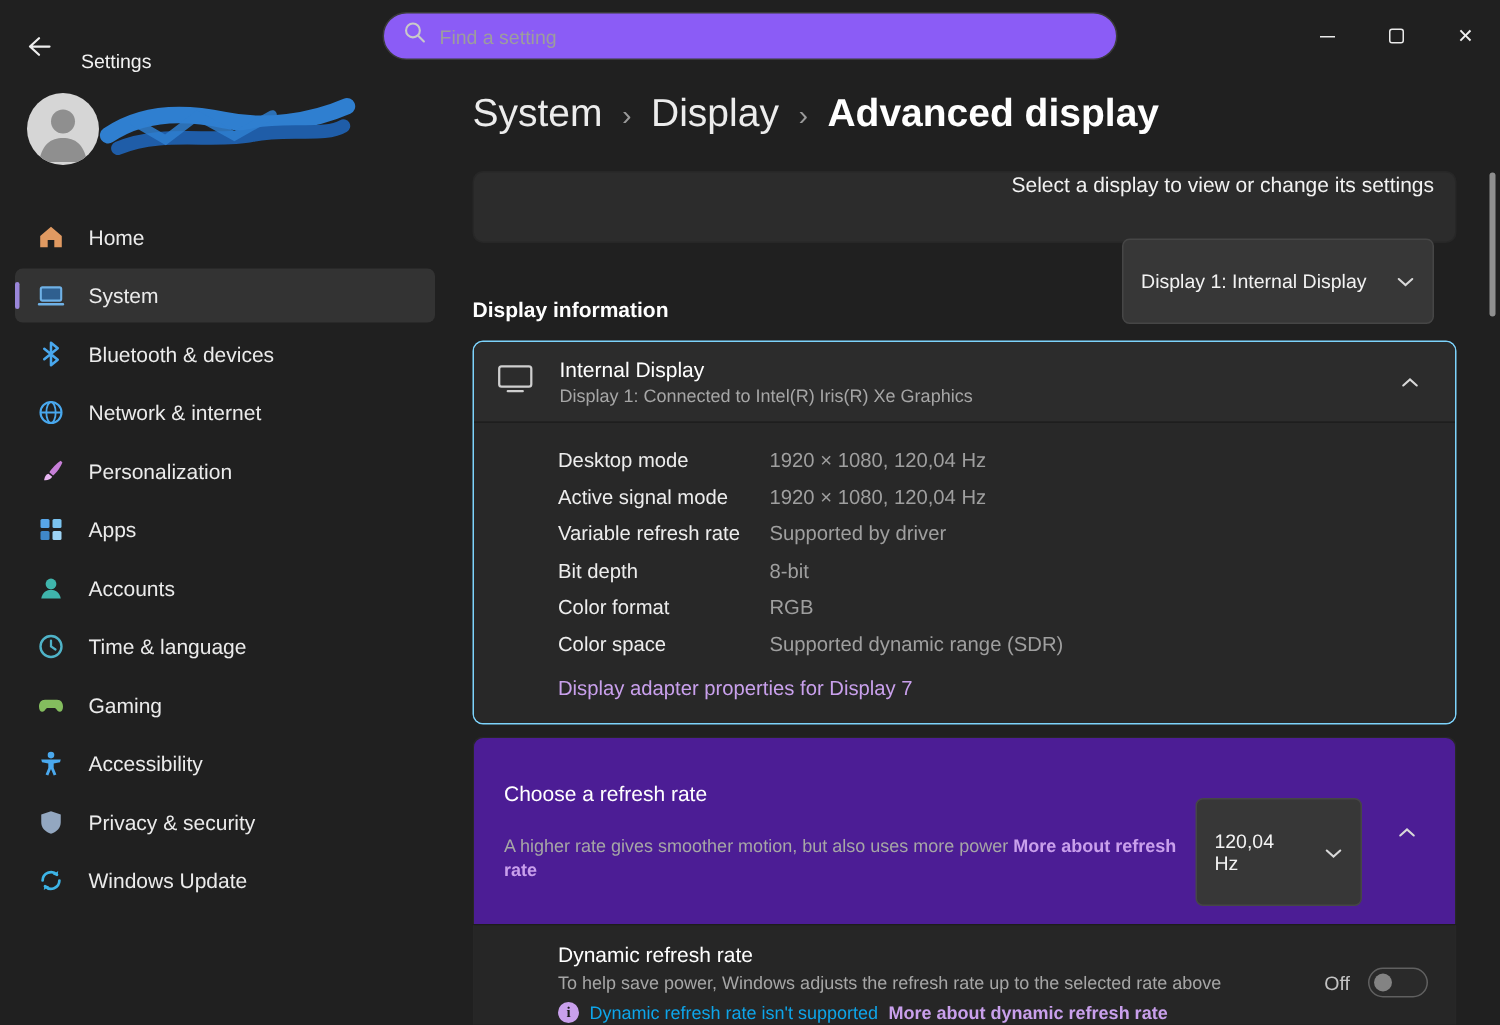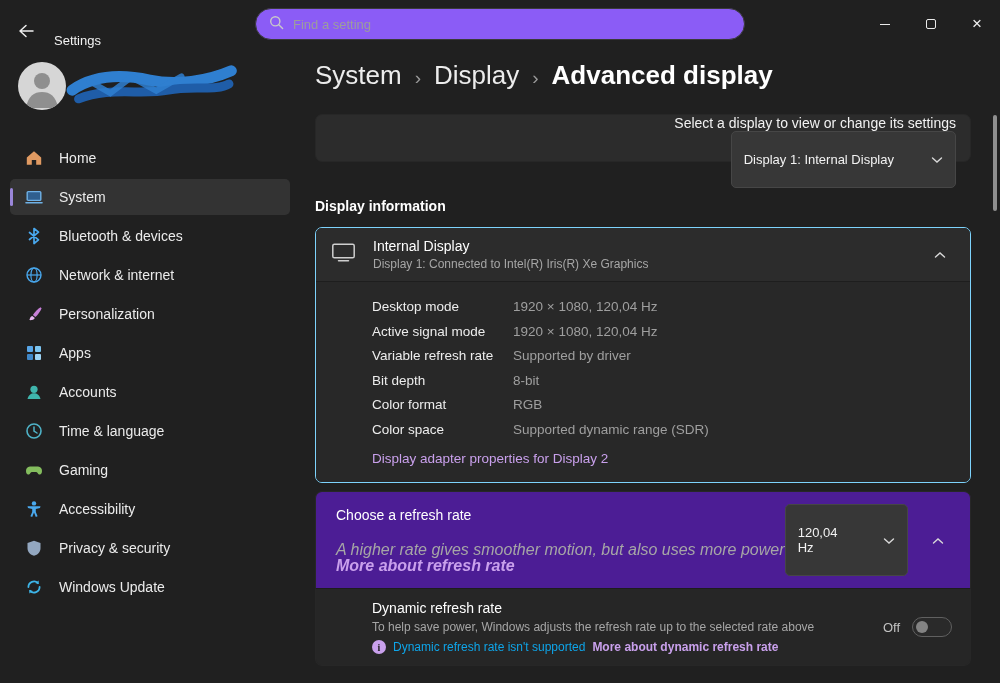--- a/index.html
+++ b/index.html
@@ -62,23 +62,23 @@
 
   .card {
     background: #2c2c2c; border: 1px solid #272727; border-radius: 7px;
   }
   .select-display-card {
     margin-top: 23px; height: 48px; display: flex; align-items: flex-end;
     justify-content: space-between; padding: 0 14px 0 20px; flex-direction: column;
   }
   .card-label { font-size: 14px; color: #f2f2f2; }
   .select-box {
-    display: flex; align-items: center; gap: 37px;
+    display: flex; align-items: center; gap: 20px;
     background: #373737; border: 1px solid #464646; border-radius: 5px;
-    padding: 20px 12px; font-size: 13px; color: #f2f2f2; cursor: pointer;
+    padding: 20px 12px; font-size: 13px; color: #f2f2f2; cursor: pointer; margin-top: 28px;
   }
 
   .section-heading { font-size: 14px; font-weight: 700; margin: 36px 0 13px; color: #ffffff; }
 
   .expander { border: 1px solid #7dd3fc; border-radius: 7px; overflow: hidden; }
   .expander-header {
     background: #2c2c2c; display: flex; align-items: center; gap: 17px;
     min-height: 53px; padding: 9px 16px 9px 15px; cursor: pointer;
   }
   .expander-titles { display: flex; flex-direction: column; gap: 3px; }
@@ -92,21 +92,21 @@
   .info-value { color: #9f9f9f; }
   .adapter-link { display: inline-block; color: var(--accent, #c9a0ec); font-size: 13.5px; margin: 9px 0 6px; text-decoration: none; cursor: pointer; }
 
   .refresh-card {
     margin-top: 8px; min-height: 74px; border-radius: 7px 7px 0 0;
     background: #4c1d95; border: 1px solid #272727; border-bottom: none;
     display: flex; align-items: center; padding: 12px 18px 12px 20px;
   }
   .refresh-text { width: 478px; }
   .refresh-title { font-size: 14px; color: #ffffff; }
-  .refresh-desc { font-size: 16px; color: #a6a6a6; margin-top: 19px; line-height: 16px; font-style: italic; }
+  .refresh-desc { font-size: 12px; color: #a6a6a6; margin-top: 19px; line-height: 16px; }
   .inline-link { color: var(--accent, #c9a0ec); font-weight: 700; text-decoration: none; cursor: pointer; }
   .refresh-controls { margin-left: auto; display: flex; align-items: center; gap: 16px; }
 
   .dynamic-card {
     min-height: 69px; border-radius: 0 0 7px 7px;
     background: #262626; border: 1px solid #272727; border-top: 1px solid #1d1d1d;
     display: flex; align-items: center; padding: 11px 18px 11px 56px;
   }
   .dynamic-text { flex: 1; }
   .dynamic-title { font-size: 14px; color: #ffffff; }
@@ -361,21 +361,21 @@
           <span class="info-value">8-bit</span>
         </div>
         <div class="info-row">
           <span class="info-label">Color format</span>
           <span class="info-value">RGB</span>
         </div>
         <div class="info-row">
           <span class="info-label">Color space</span>
           <span class="info-value">Supported dynamic range (SDR)</span>
         </div>
-        <a class="adapter-link">Display adapter properties for Display 2</a>
+        <a class="adapter-link">Display adapter properties for Display 7</a>
       </div>
     </div>
 
     <div class="refresh-card">
       <div class="refresh-text">
         <div class="refresh-title">Choose a refresh rate</div>
         <div class="refresh-desc">
           <span>A higher rate gives smoother motion, but also uses more power</span>
           <a class="inline-link">More about refresh rate</a>
         </div>

